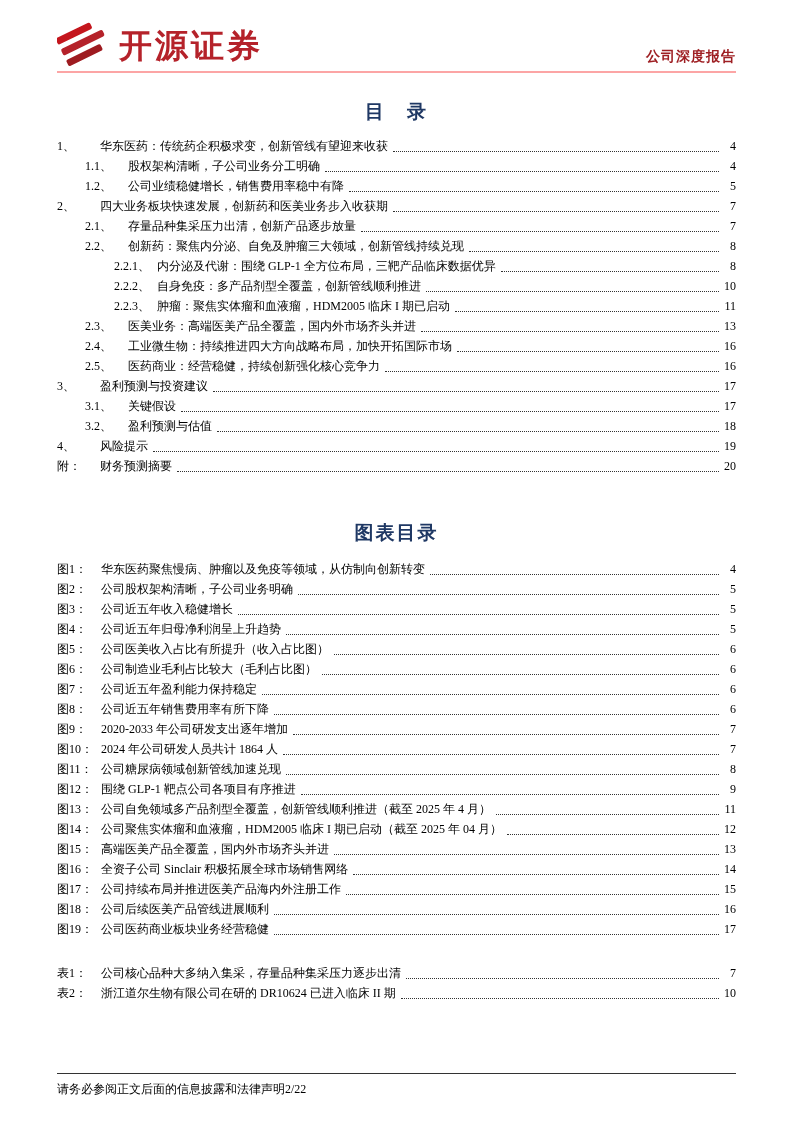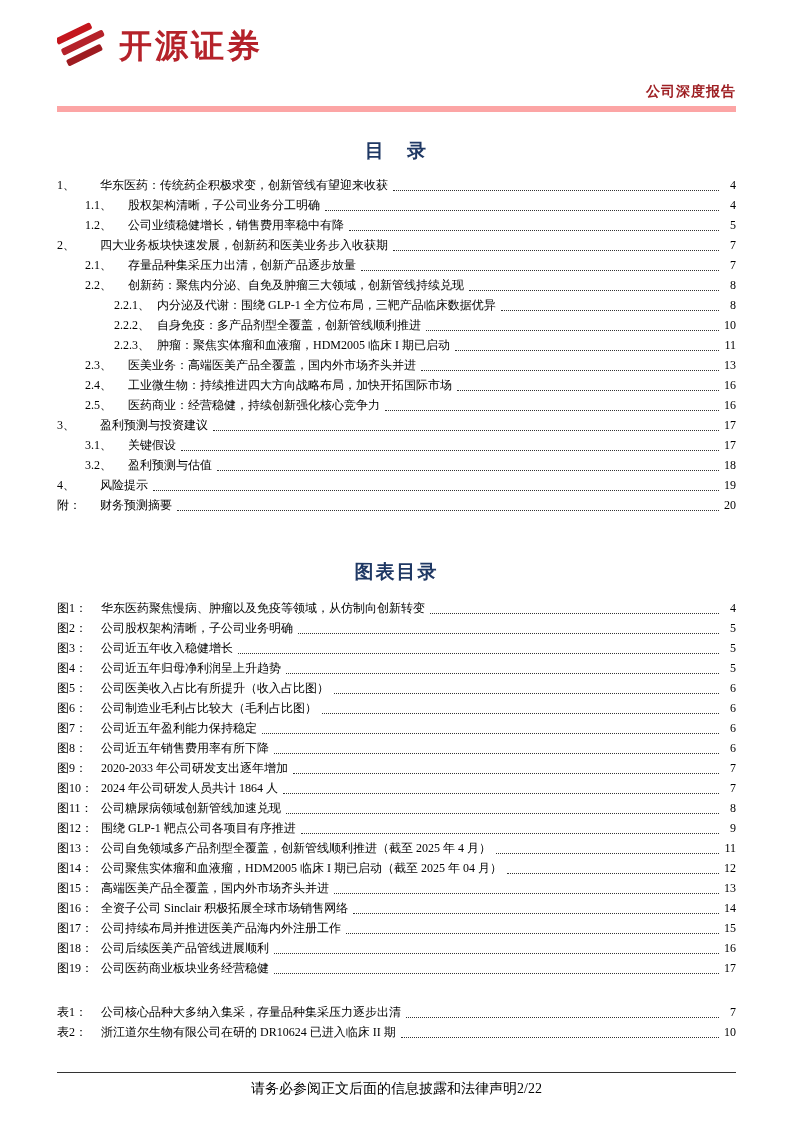--- a/index.html
+++ b/index.html
@@ -8,23 +8,23 @@
     width: 793px; height: 1122px;
     position: relative; overflow: hidden;
     font-family: "Liberation Serif", "DejaVu Serif", serif;
     color: #000;
   }
   .page { padding: 0 57px; height: 100%; position: relative; }
 
   
   .header {
     padding-top: 20px;
-    height: 112px;
+    height: 73px;
     position: relative;
-    border-bottom: 6px solid #fca5a5;
+    border-bottom: 2px solid #fca5a5;
   }
   .brand { display: flex; align-items: center; gap: 10px; }
   .brand-icon { flex: none; }
   .brand-name {
     font-family: "Liberation Sans", "DejaVu Sans", sans-serif;
     font-size: 33px; font-weight: bold; color: #b5222a;
     letter-spacing: 3px; line-height: 1;
   }
   .report-type {
     position: absolute; right: 0; bottom: 5px;
@@ -61,22 +61,22 @@
   .lv2 { padding-left: 28px; font-family: Liberation Serif, serif; }
   .lv3 { padding-left: 57px; }
   .fig-list .num { min-width: 44px; }
   .table-gap { height: 24px; }
 
   
   .footer {
     position: absolute; left: 57px; right: 57px; bottom: 24px;
     border-top: 1.4px solid #333;
     padding-top: 7px;
-    display: flex; justify-content: center; align-items: baseline;
-    font-size: 14px;
+    display: flex; justify-content: flex-start; align-items: baseline;
+    font-size: 12px;
     font-family: Liberation Serif, serif;
   }
 </style>
 </head>
 <body>
 
 <div class="page">
 
   <div class="header">
     <div class="brand">

